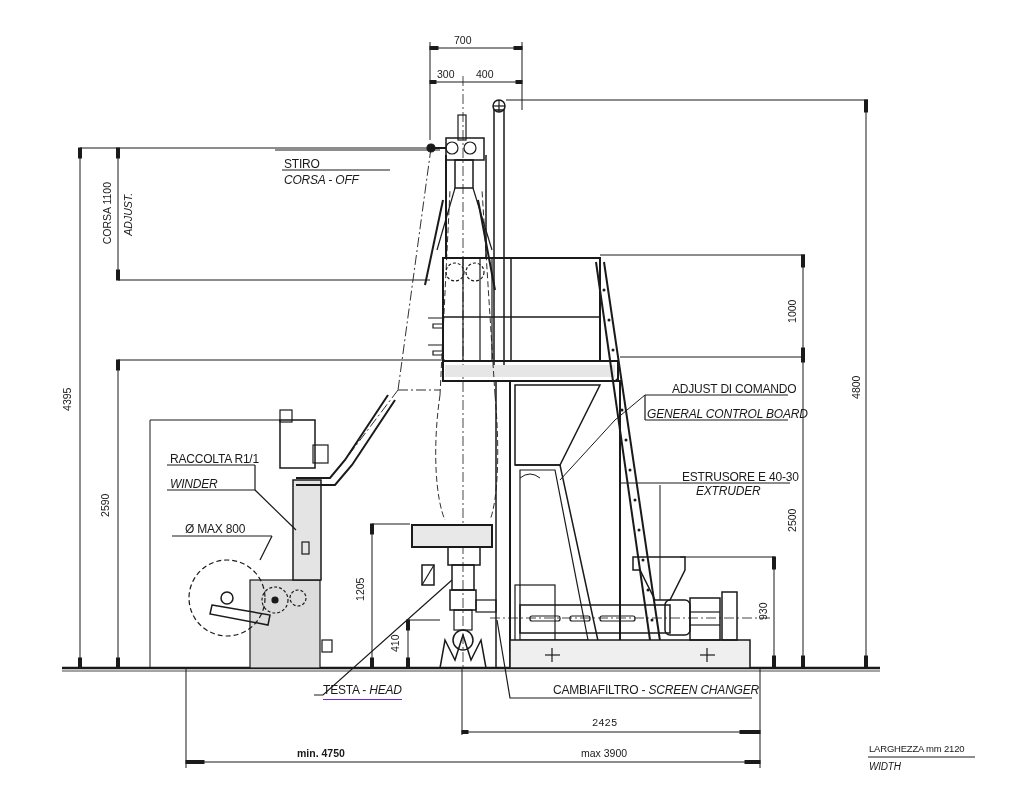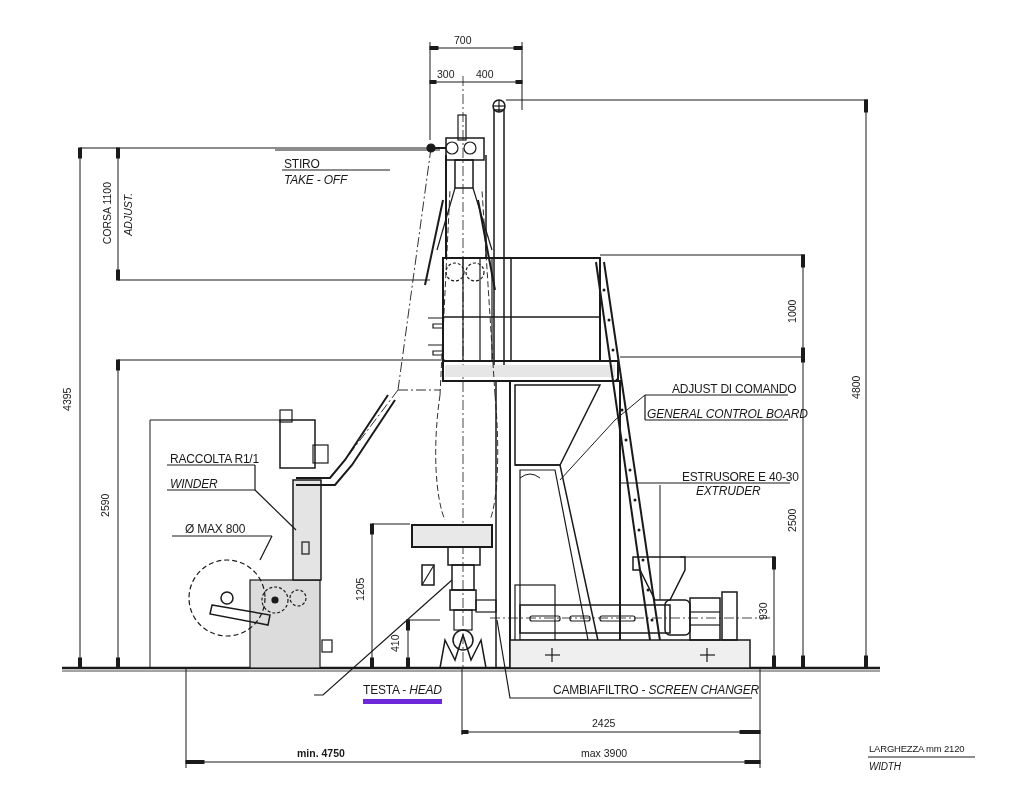--- a/index.html
+++ b/index.html
@@ -1,21 +1,21 @@
 <!DOCTYPE html>
 <html><head>
 <meta charset="utf-8">
 <style>
   html, body { margin: 0; padding: 0; background: #ffffff; }
   body { width: 1017px; height: 797px; position: relative; overflow: hidden;
          font-family: "Liberation Sans", sans-serif; color: #1a1a1a; }
   #drawing { position: absolute; left: 0; top: 0; width: 1017px; height: 797px; }
   .lbl { position: absolute; font-size: 12px; letter-spacing: -0.2px; white-space: nowrap; line-height: 1; }
   .it { font-style: italic; }
-  .ul { border-bottom: 5px solid #6d28d9; padding-bottom: 3px; margin-left: 40px; }
+  .ul { border-bottom: 1px solid #6d28d9; padding-bottom: 3px; }
   .dim { position: absolute; font-size: 10.5px; white-space: nowrap; line-height: 1; }
   .rot { transform: rotate(-90deg); transform-origin: center center; }
 </style>
 </head>
 <body>
 
 <svg id="drawing" viewBox="0 0 1017 797" xmlns="http://www.w3.org/2000/svg">
   <g stroke="#1a1a1a" fill="none" stroke-width="1.2">
 
     <g>
@@ -253,21 +253,21 @@
 
     <line x1="868" y1="757" x2="975" y2="757" stroke-width="1"></line>
   </g>
 </svg>
 
 <div class="dim" style="left:454px;top:35px;">700</div>
 <div class="dim" style="left:437px;top:69px;">300</div>
 <div class="dim" style="left:476px;top:69px;">400</div>
 
 <div class="lbl" style="left:284px;top:158px;">STIRO</div>
-<div class="lbl it" style="left:284px;top:174px;">TAKE - OFF</div>
+<div class="lbl it" style="left:284px;top:174px;">CORSA - OFF</div>
 
 <div class="dim rot" style="left:77px;top:209px;width:60px;text-align:center;">CORSA 1100</div>
 <div class="dim rot it" style="left:98px;top:209px;width:60px;text-align:center;">ADJUST.</div>
 
 <div class="dim rot" style="left:47px;top:394px;width:40px;text-align:center;">4395</div>
 <div class="dim rot" style="left:85px;top:500px;width:40px;text-align:center;">2590</div>
 <div class="dim rot" style="left:340px;top:584px;width:40px;text-align:center;">1205</div>
 <div class="dim rot" style="left:380px;top:638px;width:30px;text-align:center;">410</div>
 
 <div class="dim rot" style="left:772px;top:306px;width:40px;text-align:center;">1000</div>
@@ -285,18 +285,18 @@
 <div class="lbl it" style="left:170px;top:478px;">WINDER</div>
 <div class="lbl" style="left:185px;top:523px;text-align:right;">Ø MAX 800</div>
 
 <div class="lbl ul" style="left:323px;top:684px;">
   <span>TESTA - </span><span class="it">HEAD</span>
 </div>
 <div class="lbl" style="left:553px;top:684px;">
   <span>CAMBIAFILTRO - </span><span class="it">SCREEN CHANGER</span>
 </div>
 
-<div class="dim" style="left:592px;top:718px;">2425</div>
+<div class="dim" style="left:592px;top:718px;font-family:Liberation Mono, monospace;">2425</div>
 <div class="dim" style="left:297px;top:748px;font-weight:bold;">min. 4750</div>
 <div class="dim" style="left:581px;top:748px;">max 3900</div>
 
 <div class="lbl" style="left:869px;top:744px;font-size:9.5px;">LARGHEZZA mm 2120</div>
 <div class="lbl it" style="left:869px;top:762px;font-size:10px;">WIDTH</div>
 
 </body></html>

